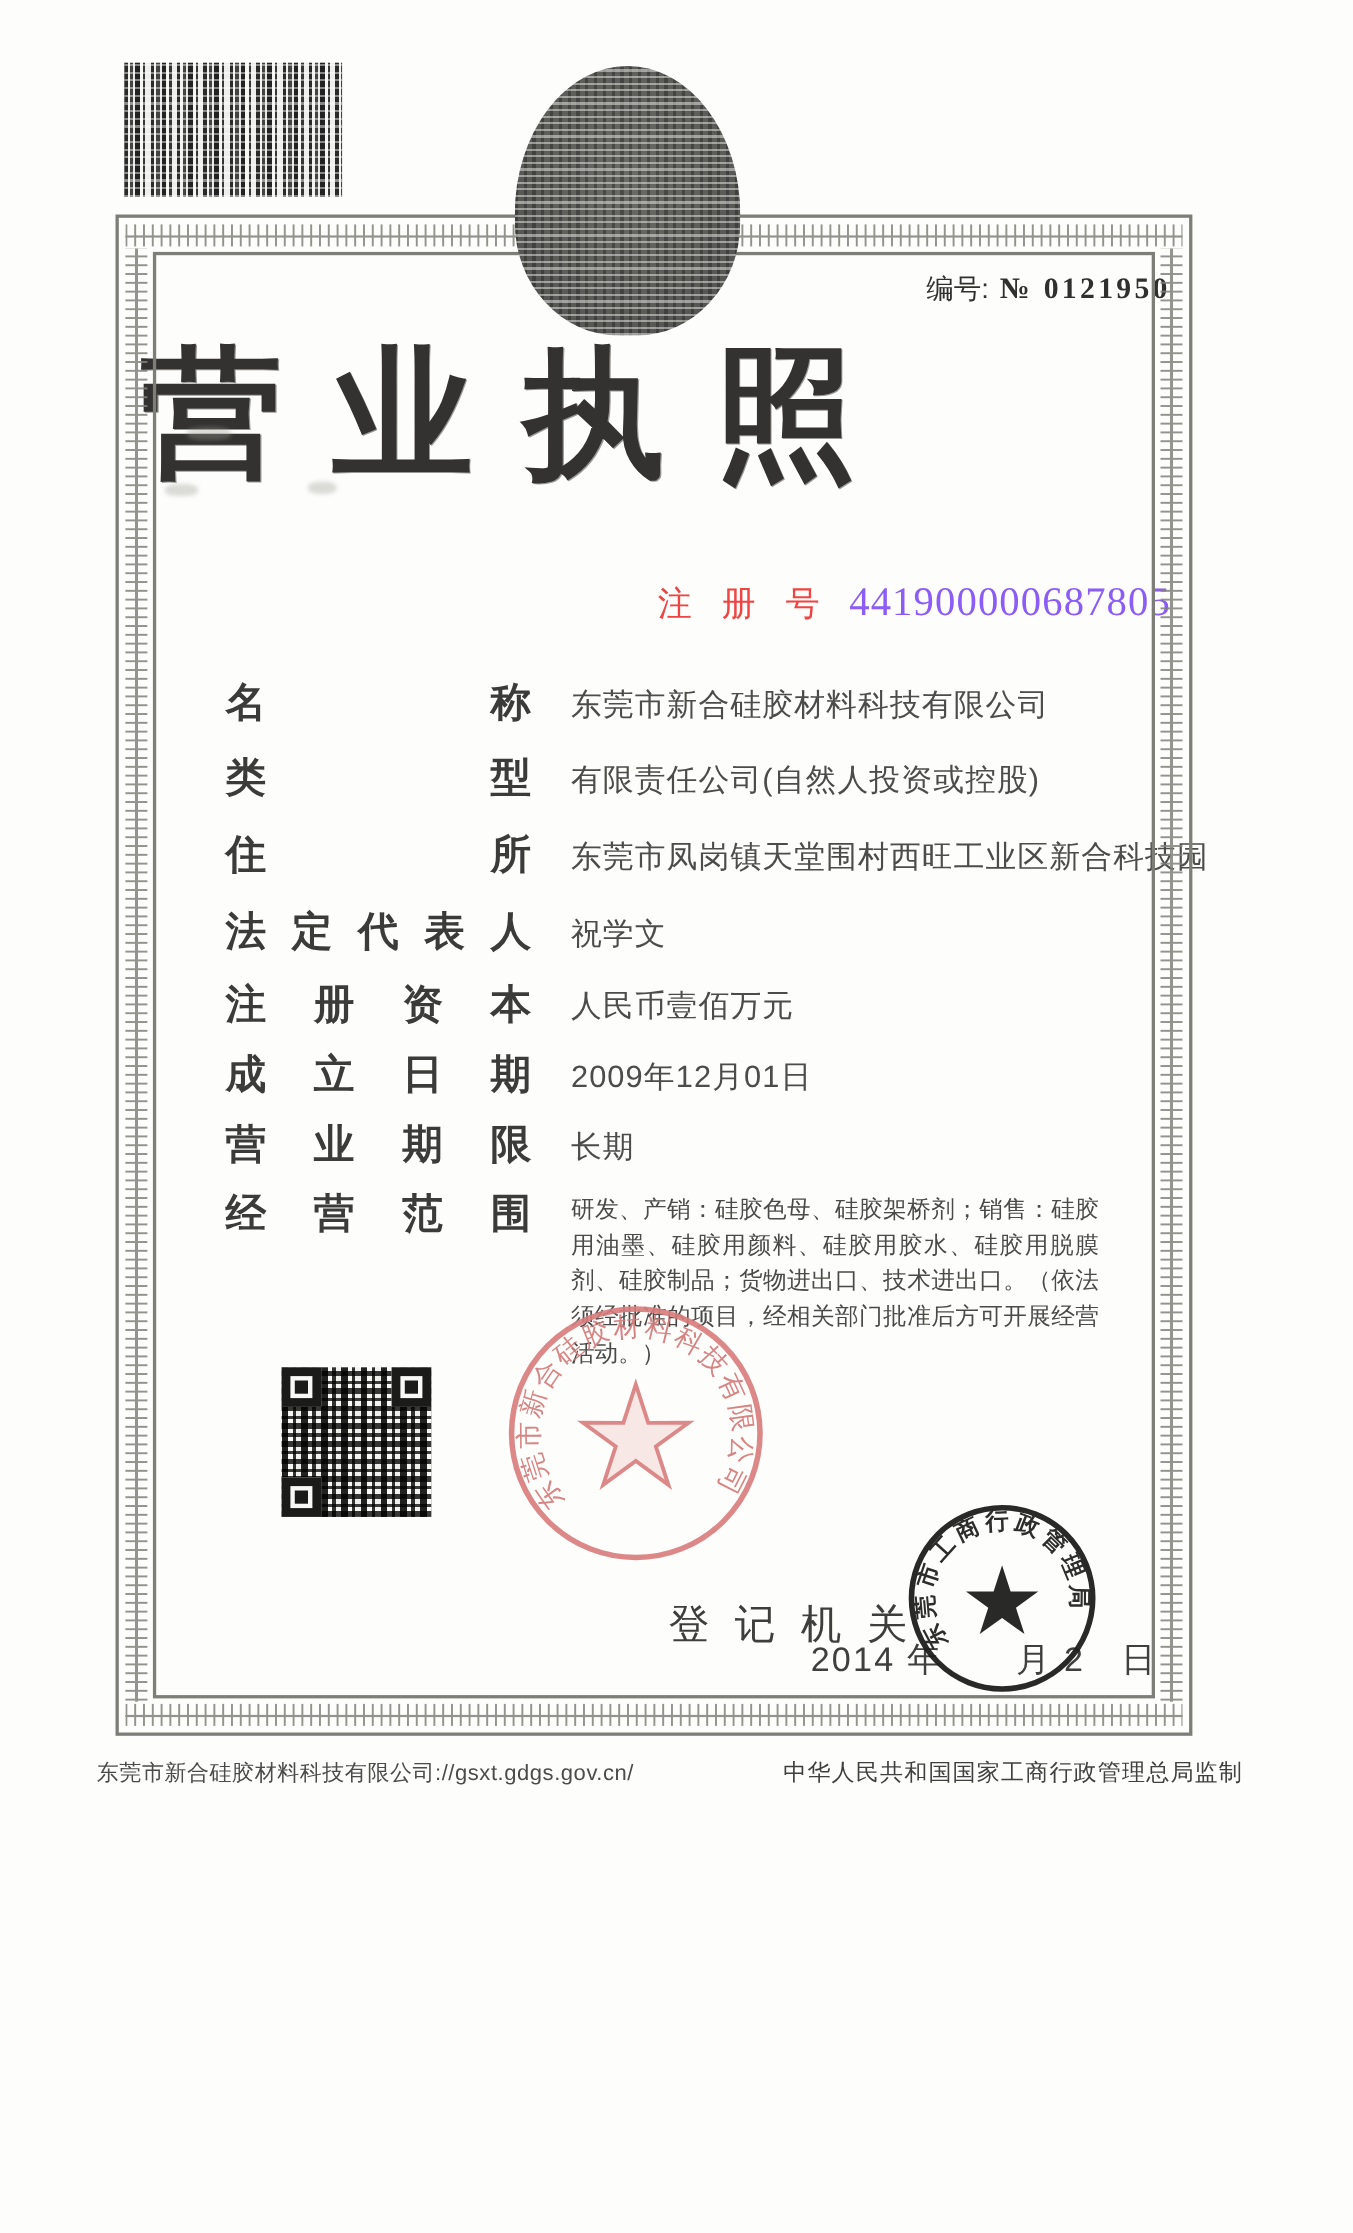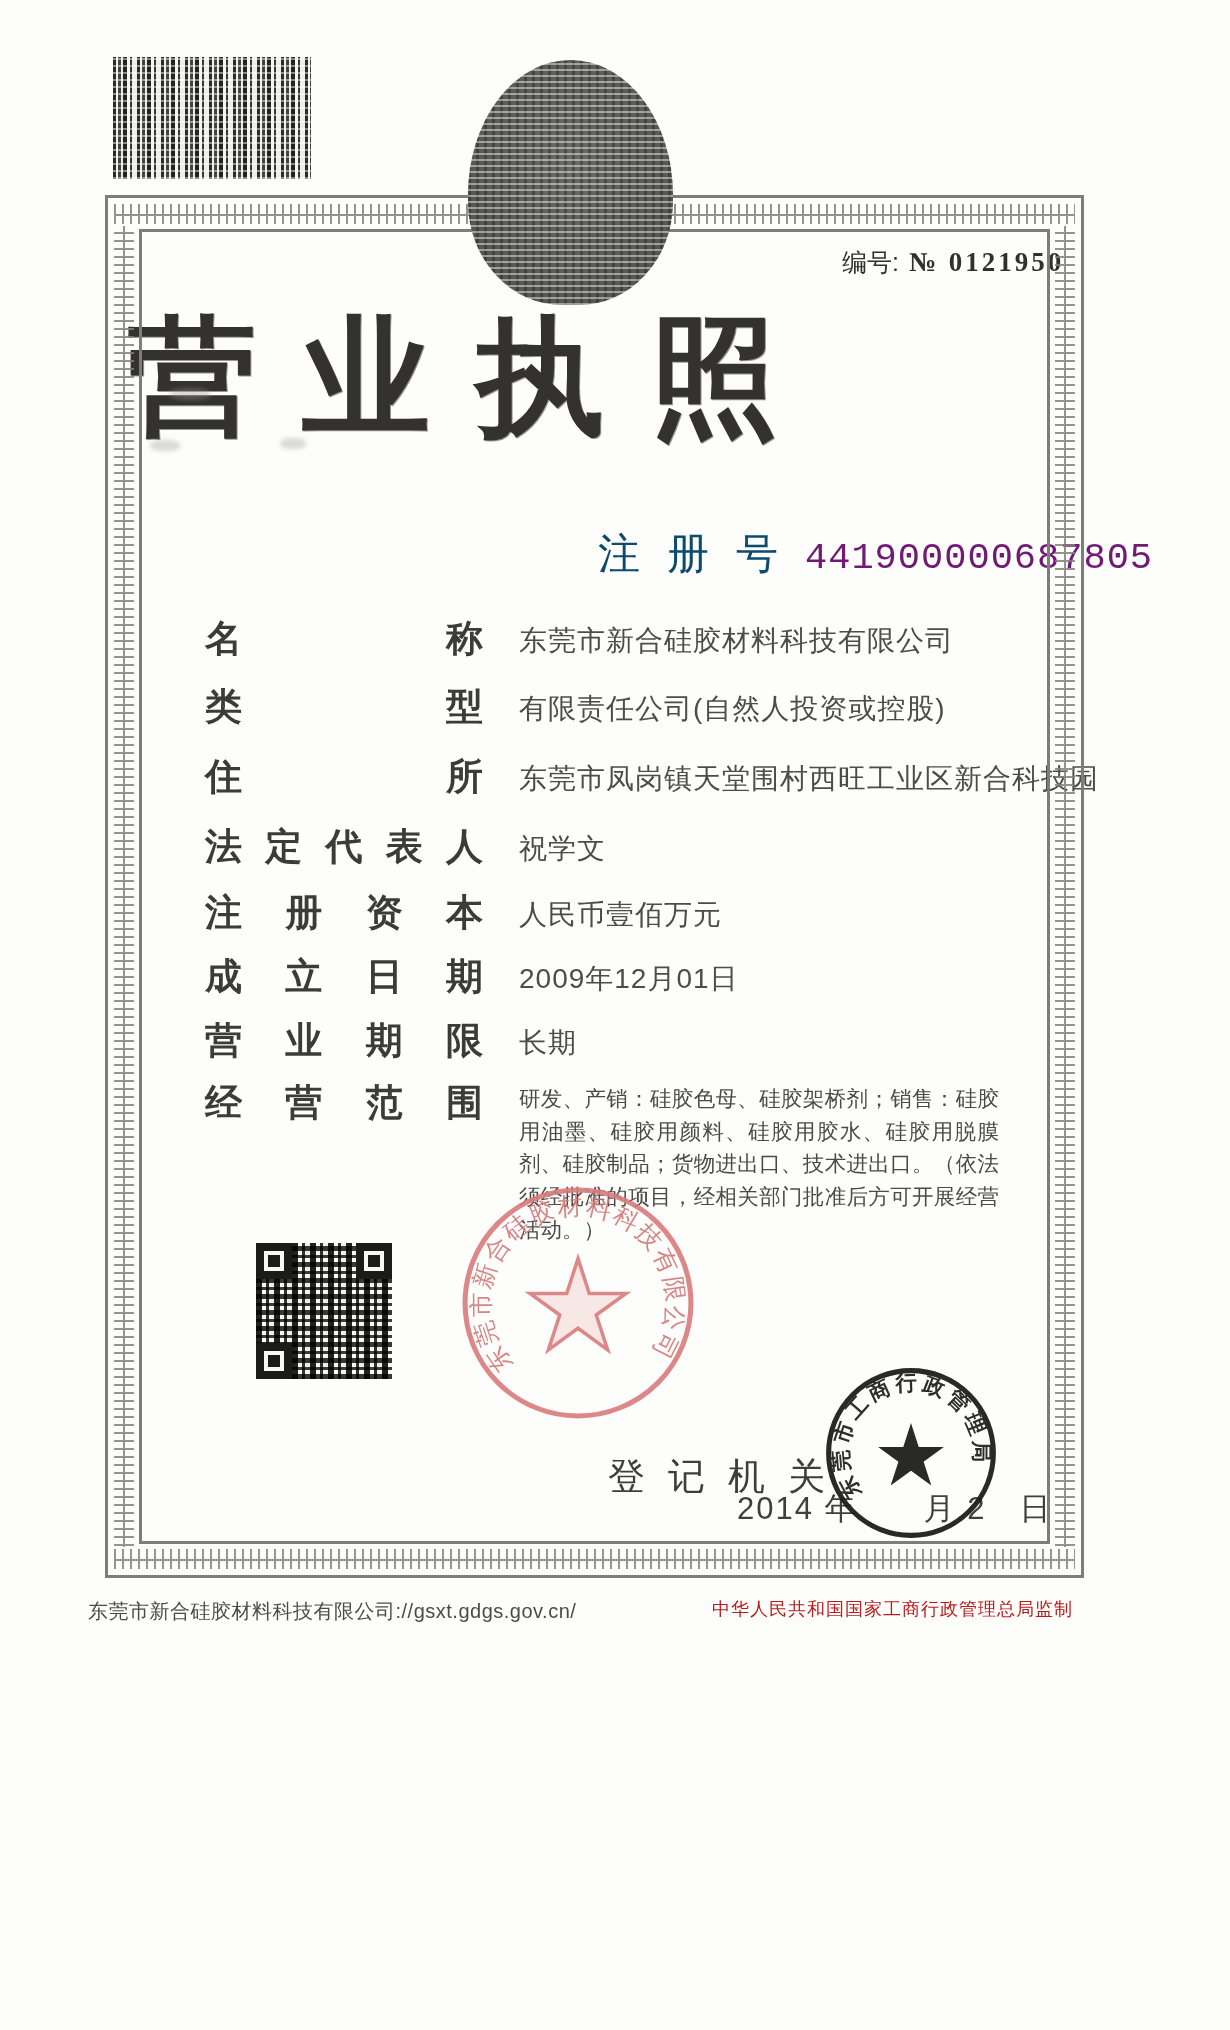--- a/index.html
+++ b/index.html
@@ -58,22 +58,22 @@
 
   
   .serial{left:842px;top:246px;font-size:25px;color:#30302e;white-space:nowrap;}
   .serial .no{font-family:"Liberation Serif",serif;font-size:27px;letter-spacing:3px;margin-left:10px;font-weight:bold;}
   .title{
     left:128px;top:300px;width:973px;text-align:left;
     font-size:128px;font-weight:900;letter-spacing:46px;line-height:1.2;
     color:#343230;text-shadow:1px 1px 0 rgba(70,70,66,.55);
   }
   .reg{left:598px;top:526px;display:flex;align-items:baseline;white-space:nowrap;}
-  .reg-label{font-size:42px;letter-spacing:27px;color:#0c4a6e;}
-  .reg-no{font-family:Liberation Mono, monospace;font-size:37px;color:#701a75;letter-spacing:1px;}
+  .reg-label{font-size:31px;letter-spacing:27px;color:#ef4444;}
+  .reg-no{font-family:Liberation Serif, serif;font-size:37px;color:#8b5cf6;letter-spacing:1px;}
 
   
   .row{position:absolute;left:205px;display:flex;align-items:flex-start;}
   .row-label{
     width:278px;display:flex;justify-content:space-between;
     font-size:37px;font-weight:600;color:#3b3b39;flex:none;
   }
   .row-value{margin-left:36px;font-size:28px;color:#4c4c4a;padding-top:8px;letter-spacing:1px;white-space:nowrap;}
   .row-value.scope{
     width:480px;font-size:21.5px;line-height:1.52;text-align:justify;
@@ -99,21 +99,21 @@
   .seal-black{left:822px;top:1362px;z-index:4;opacity:.95;}
 
   .registrar{left:608px;top:1424px;font-size:37px;letter-spacing:23px;color:#3e3e3c;font-weight:500;white-space:nowrap;margin-top:28px;}
   .issue-date{
     left:737px;top:1488px;font-size:31px;color:#3f3f3d;z-index:3;
     font-family:Liberation Sans, sans-serif;white-space:nowrap;letter-spacing:2px;
   }
 
   
   .footer-left{left:88px;top:1598px;font-size:20px;color:#4b4b49;letter-spacing:.5px;white-space:nowrap;}
-  .footer-right{left:712px;top:1597px;font-size:18px;color:#b91c1c;letter-spacing:1px;white-space:nowrap;}
+  .footer-right{left:712px;top:1597px;font-size:21px;color:#404040;letter-spacing:1px;white-space:nowrap;}
 
   
   .smudge{background:#9a9a96;filter:blur(2px);opacity:.35;border-radius:40%;}
 </style>
 </head>
 <body>
 
 <div class="abs" style="inset:0;">
 
   <div class="abs barcode"></div>

